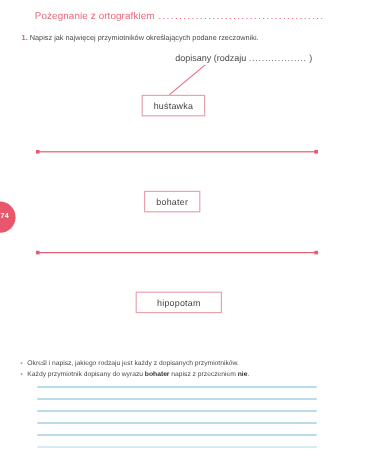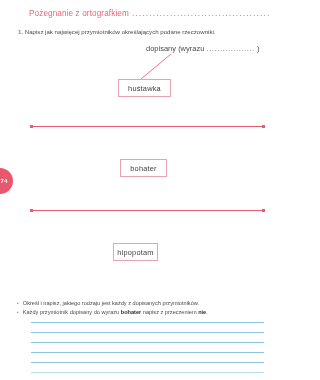--- a/index.html
+++ b/index.html
@@ -118,21 +118,21 @@
     display: flex;
     align-items: center;
     justify-content: center;
     font-size: 7.4px;
     color: #3f3f3f;
     height: 18px;
     letter-spacing: .2px;
   }
   .box-1 { left: 118px; top: 79px;  width: 53px; }
   .box-2 { left: 120px; top: 159px; width: 47px; }
-  .box-3 { left: 113px; top: 243px; width: 45px; }
+  .box-3 { left: 113px; top: 243px; width: 72px; }
 
   
   .divider {
     position: absolute;
     left: 31px;
     width: 233px;
     height: 1px;
     background: #e45d72;
   }
   .divider::before,
@@ -199,21 +199,21 @@
     <span class="title-dots">....................................................................</span>
   </div>
 
   <div class="task">
     <span class="task-num">1.</span>
     <span>Napisz jak najwięcej przymiotników określających podane rzeczowniki.</span>
   </div>
 
   <div class="sample">
     <span>dopisany</span>
-    <span>(wyrazu</span>
+    <span>(rodzaju</span>
     <span class="sample-dots">..................</span>
     <span>)</span>
   </div>
 
   <svg class="pointer" viewBox="0 0 34 28" xmlns="http://www.w3.org/2000/svg">
     <line x1="32" y1="1" x2="2" y2="26" stroke="#e8677a" stroke-width="0.9"></line>
   </svg>
 
   <div class="word-box box-1">
     <span>huśtawka</span>

